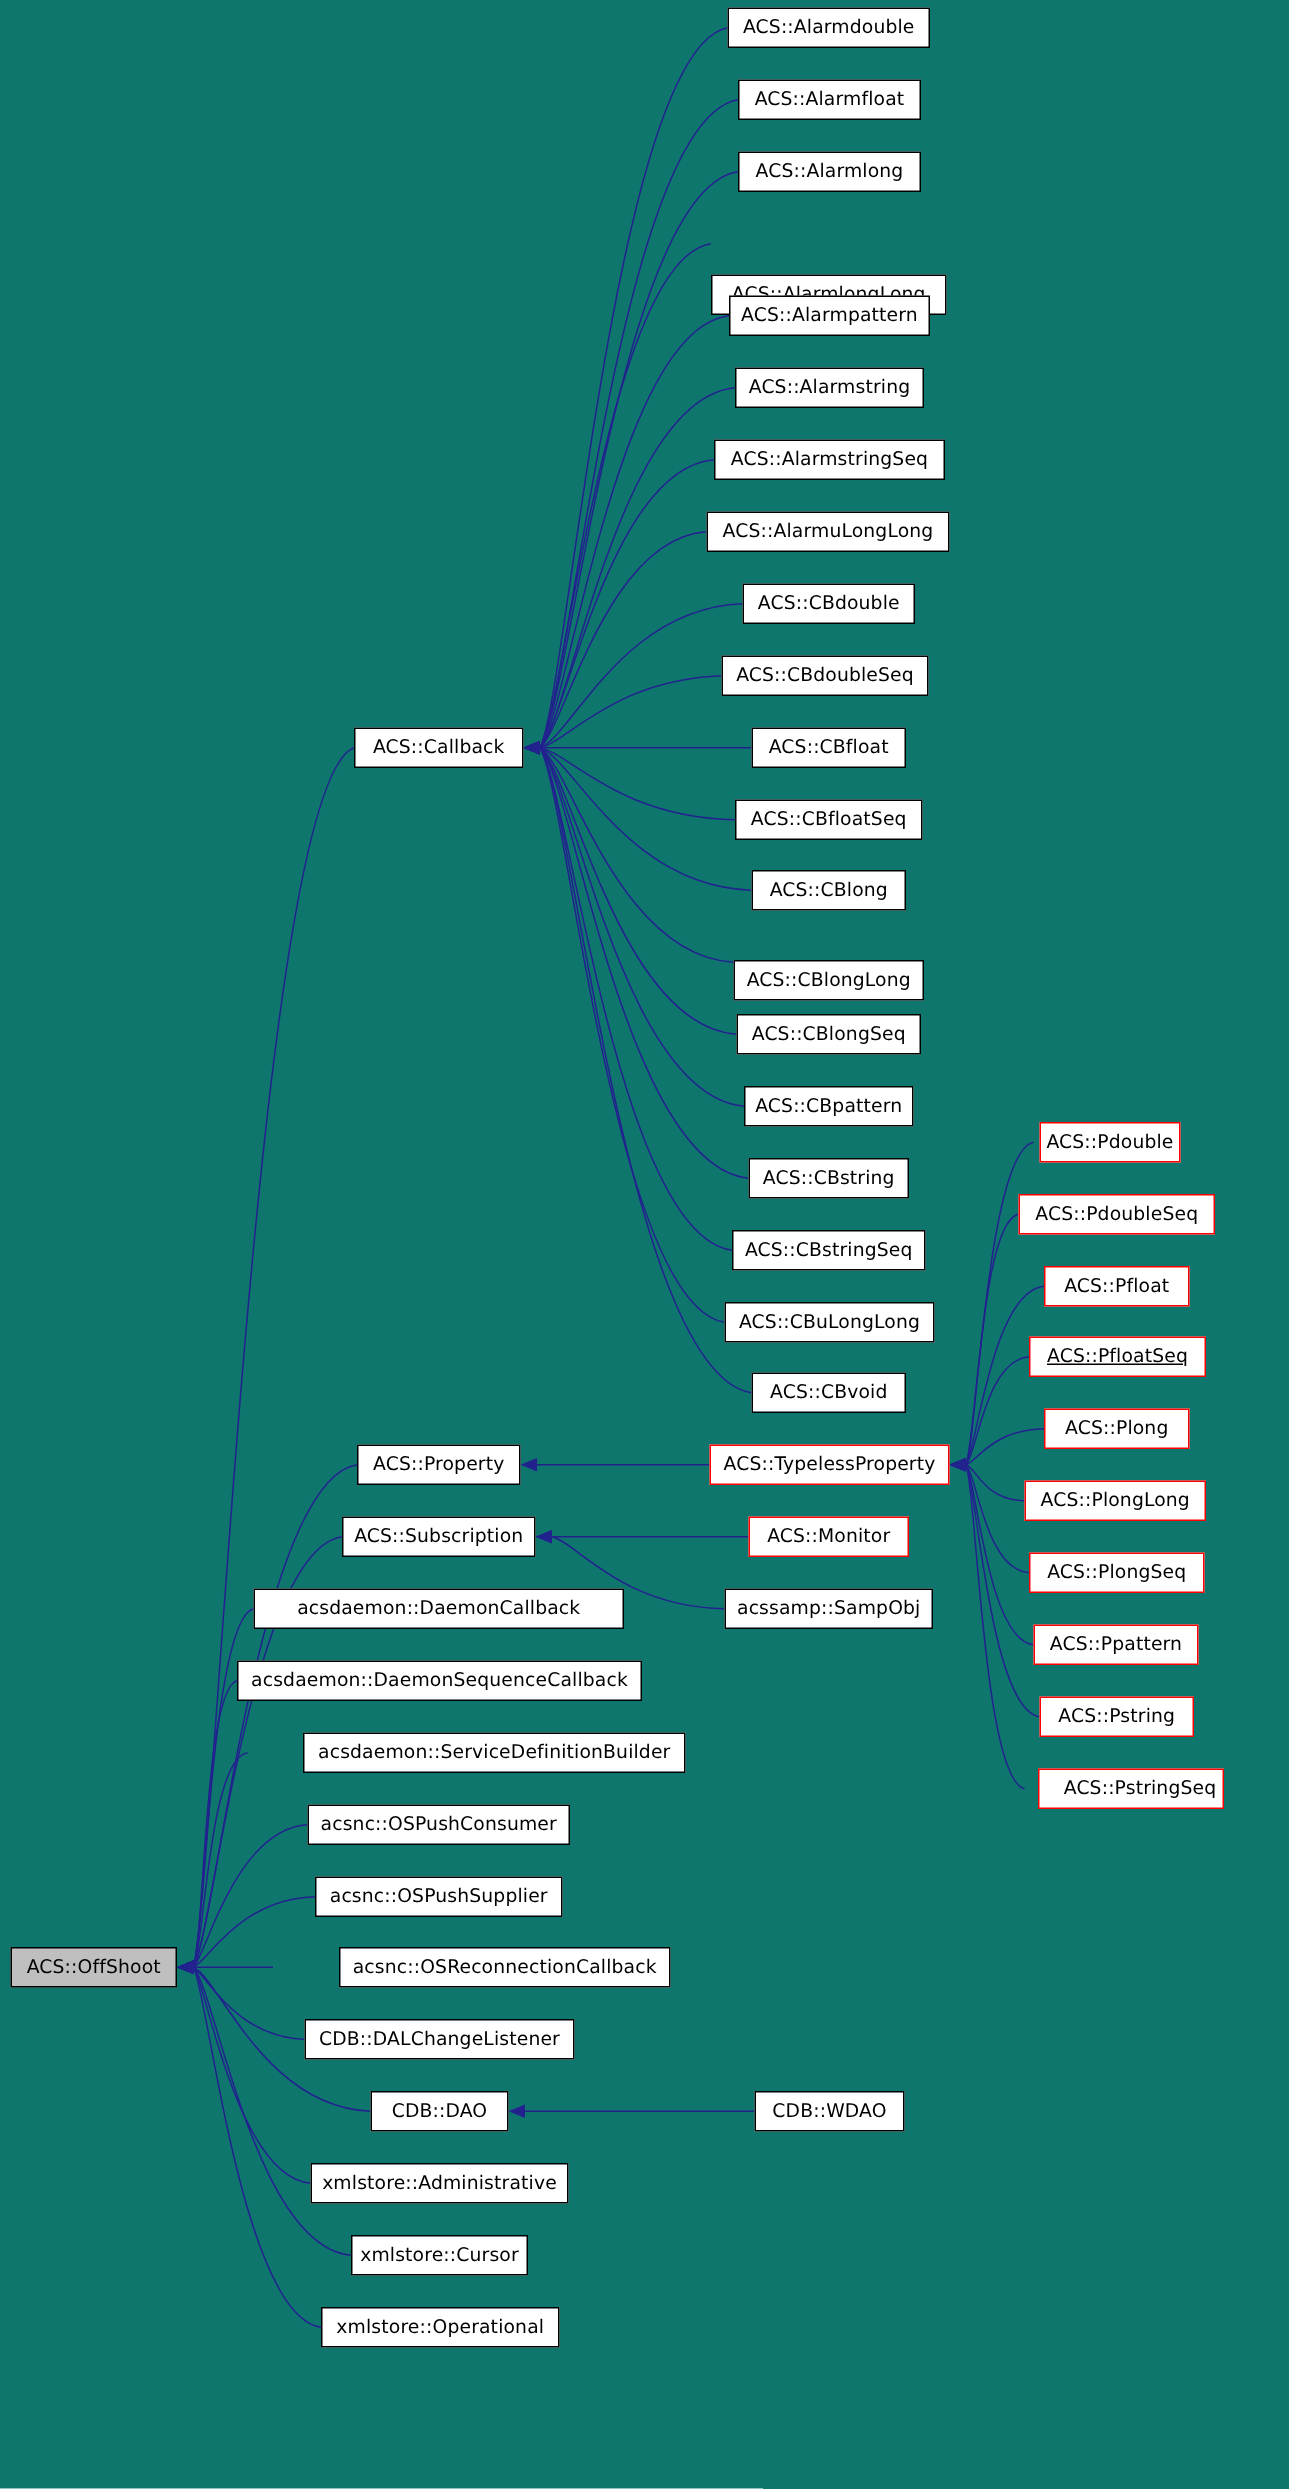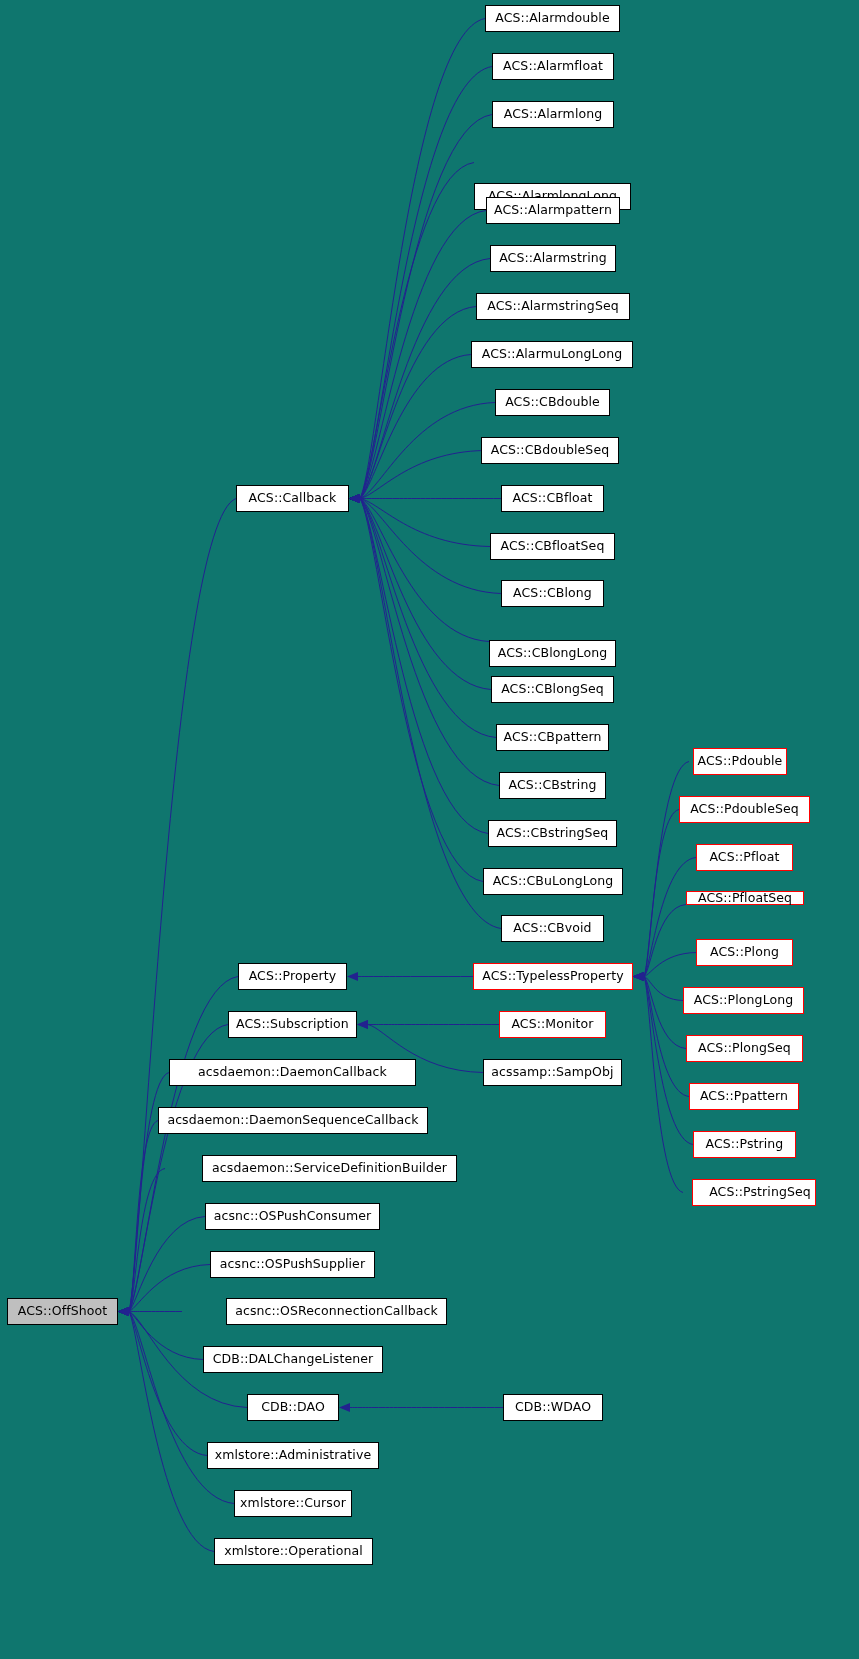--- a/index.html
+++ b/index.html
@@ -265,21 +265,21 @@
       </div>
       <div class="node red" style="left: 693px; top: 748px; width: 94px; height: 27px;">
         <span>ACS::Pdouble</span>
       </div>
       <div class="node red" style="left: 679px; top: 796px; width: 131px; height: 27px;">
         <span>ACS::PdoubleSeq</span>
       </div>
       <div class="node red" style="left: 696px; top: 844px; width: 97px; height: 27px;">
         <span>ACS::Pfloat</span>
       </div>
-      <div class="node red" style="left: 686px; top: 891px; width: 118px; height: 14px;">
+      <div class="node red" style="left: 686px; top: 891px; width: 118px; height: 27px; text-decoration: underline;">
         <span>ACS::PfloatSeq</span>
       </div>
       <div class="node red" style="left: 696px; top: 939px; width: 97px; height: 27px;">
         <span>ACS::Plong</span>
       </div>
       <div class="node red" style="left: 683px; top: 987px; width: 121px; height: 27px;">
         <span>ACS::PlongLong</span>
       </div>
       <div class="node red" style="left: 686px; top: 1035px; width: 117px; height: 27px;">
         <span>ACS::PlongSeq</span>

